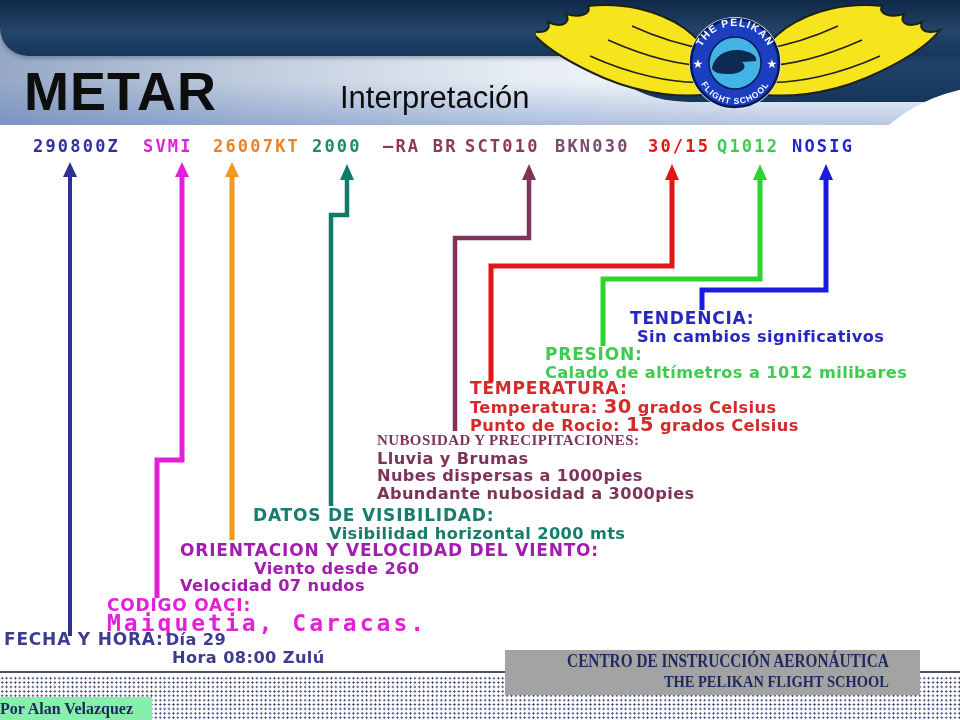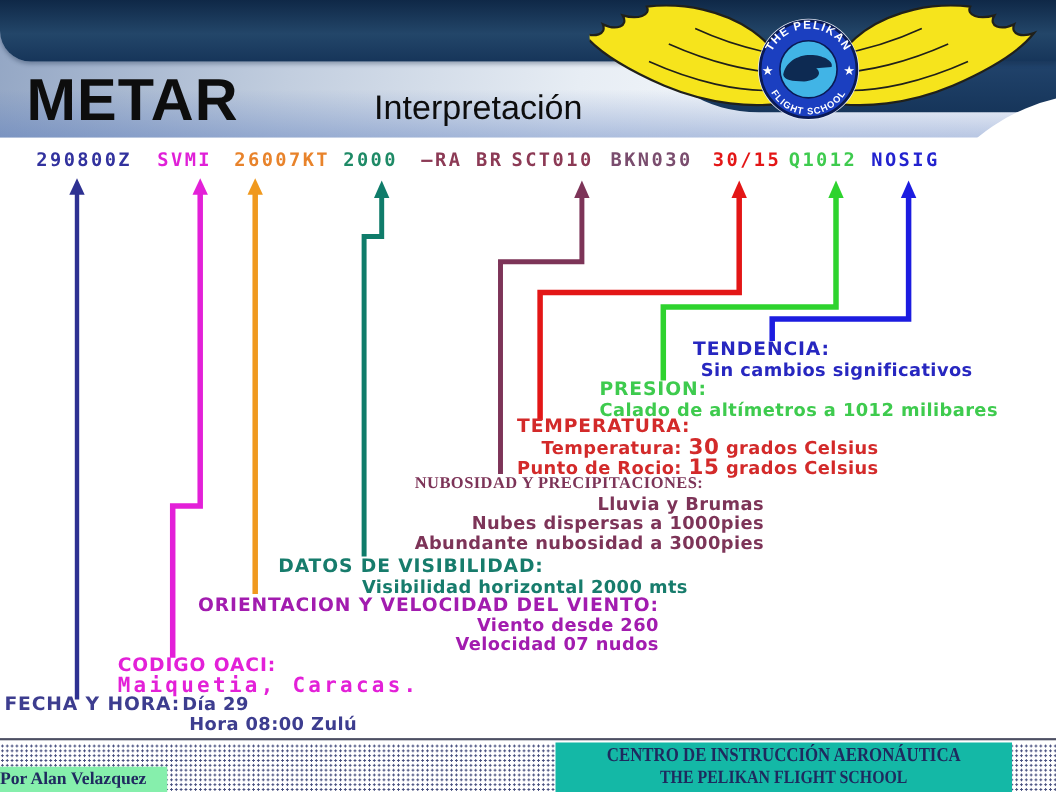--- a/index.html
+++ b/index.html
@@ -22,33 +22,33 @@
   #title{left:24px;top:64px;font:700 54px/54px "Liberation Sans",sans-serif;color:#0d0d0d;letter-spacing:1px;}
   #subtitle{left:340px;top:82px;font:400 31px/31px "Liberation Sans",sans-serif;color:#0d0d0d;}
   #logo{left:536px;top:4px;}
 
   
   .tok{position:absolute;top:136px;font:700 17px/20px "DejaVu Sans Mono",monospace;
        letter-spacing:2.2px;white-space:pre;}
 
   
   .blk{position:absolute;font:700 17px/17.5px "DejaVu Sans",sans-serif;letter-spacing:.8px;white-space:nowrap;}
-  .blk .body{font-size:16.2px;letter-spacing:.4px;text-align:right;}
+  .blk .body{font-size:16.2px;letter-spacing:.4px;}
   .serifhead{font-family:"Liberation Serif","DejaVu Serif",serif;font-size:15px;letter-spacing:.4px;}
-  .monoline{font-family:"DejaVu Sans Mono",monospace;font-size:19px;letter-spacing:3px;}
+  .monoline{font-family:"DejaVu Sans Mono",monospace;font-size:23px;letter-spacing:3px;}
   .bigv{font-size:19.5px;}
 
   
   #rule{left:0;top:671px;width:960px;height:2px;background:#4d4f63;}
   #dots{left:0;top:676px;width:960px;height:44px;
     background-image:radial-gradient(circle,#464e7e 1px,rgba(0,0,0,0) 1.15px);
     background-size:4.4px 4.4px;}
   #authorbox{left:0;top:697px;width:152px;height:23px;background:#86efac;display:flex;align-items:center;}
   #authorbox span{font:700 16px/16px "Liberation Serif",serif;color:#202a60;}
-  #orgbox{left:505px;top:675px;width:415px;height:45px;background:#14b8a6;text-align:center;}
+  #orgbox{left:505px;top:650px;width:415px;height:45px;background:#a3a3a3;text-align:right;}
   #orgbox .l1{font:700 18px/21px "Liberation Serif",serif;color:#1e2a5e;transform:scaleX(.85);transform-origin:50% 50%;margin-top:1px;}
   #orgbox .l2{font:700 17px/20px "Liberation Serif",serif;color:#1e2a5e;transform:scaleX(.85);transform-origin:50% 50%;}
 </style>
 </head>
 <body>
 
 <div id="page">
 
   <div class="abs" id="band"></div>
   <div class="abs" id="navyblob"></div>

